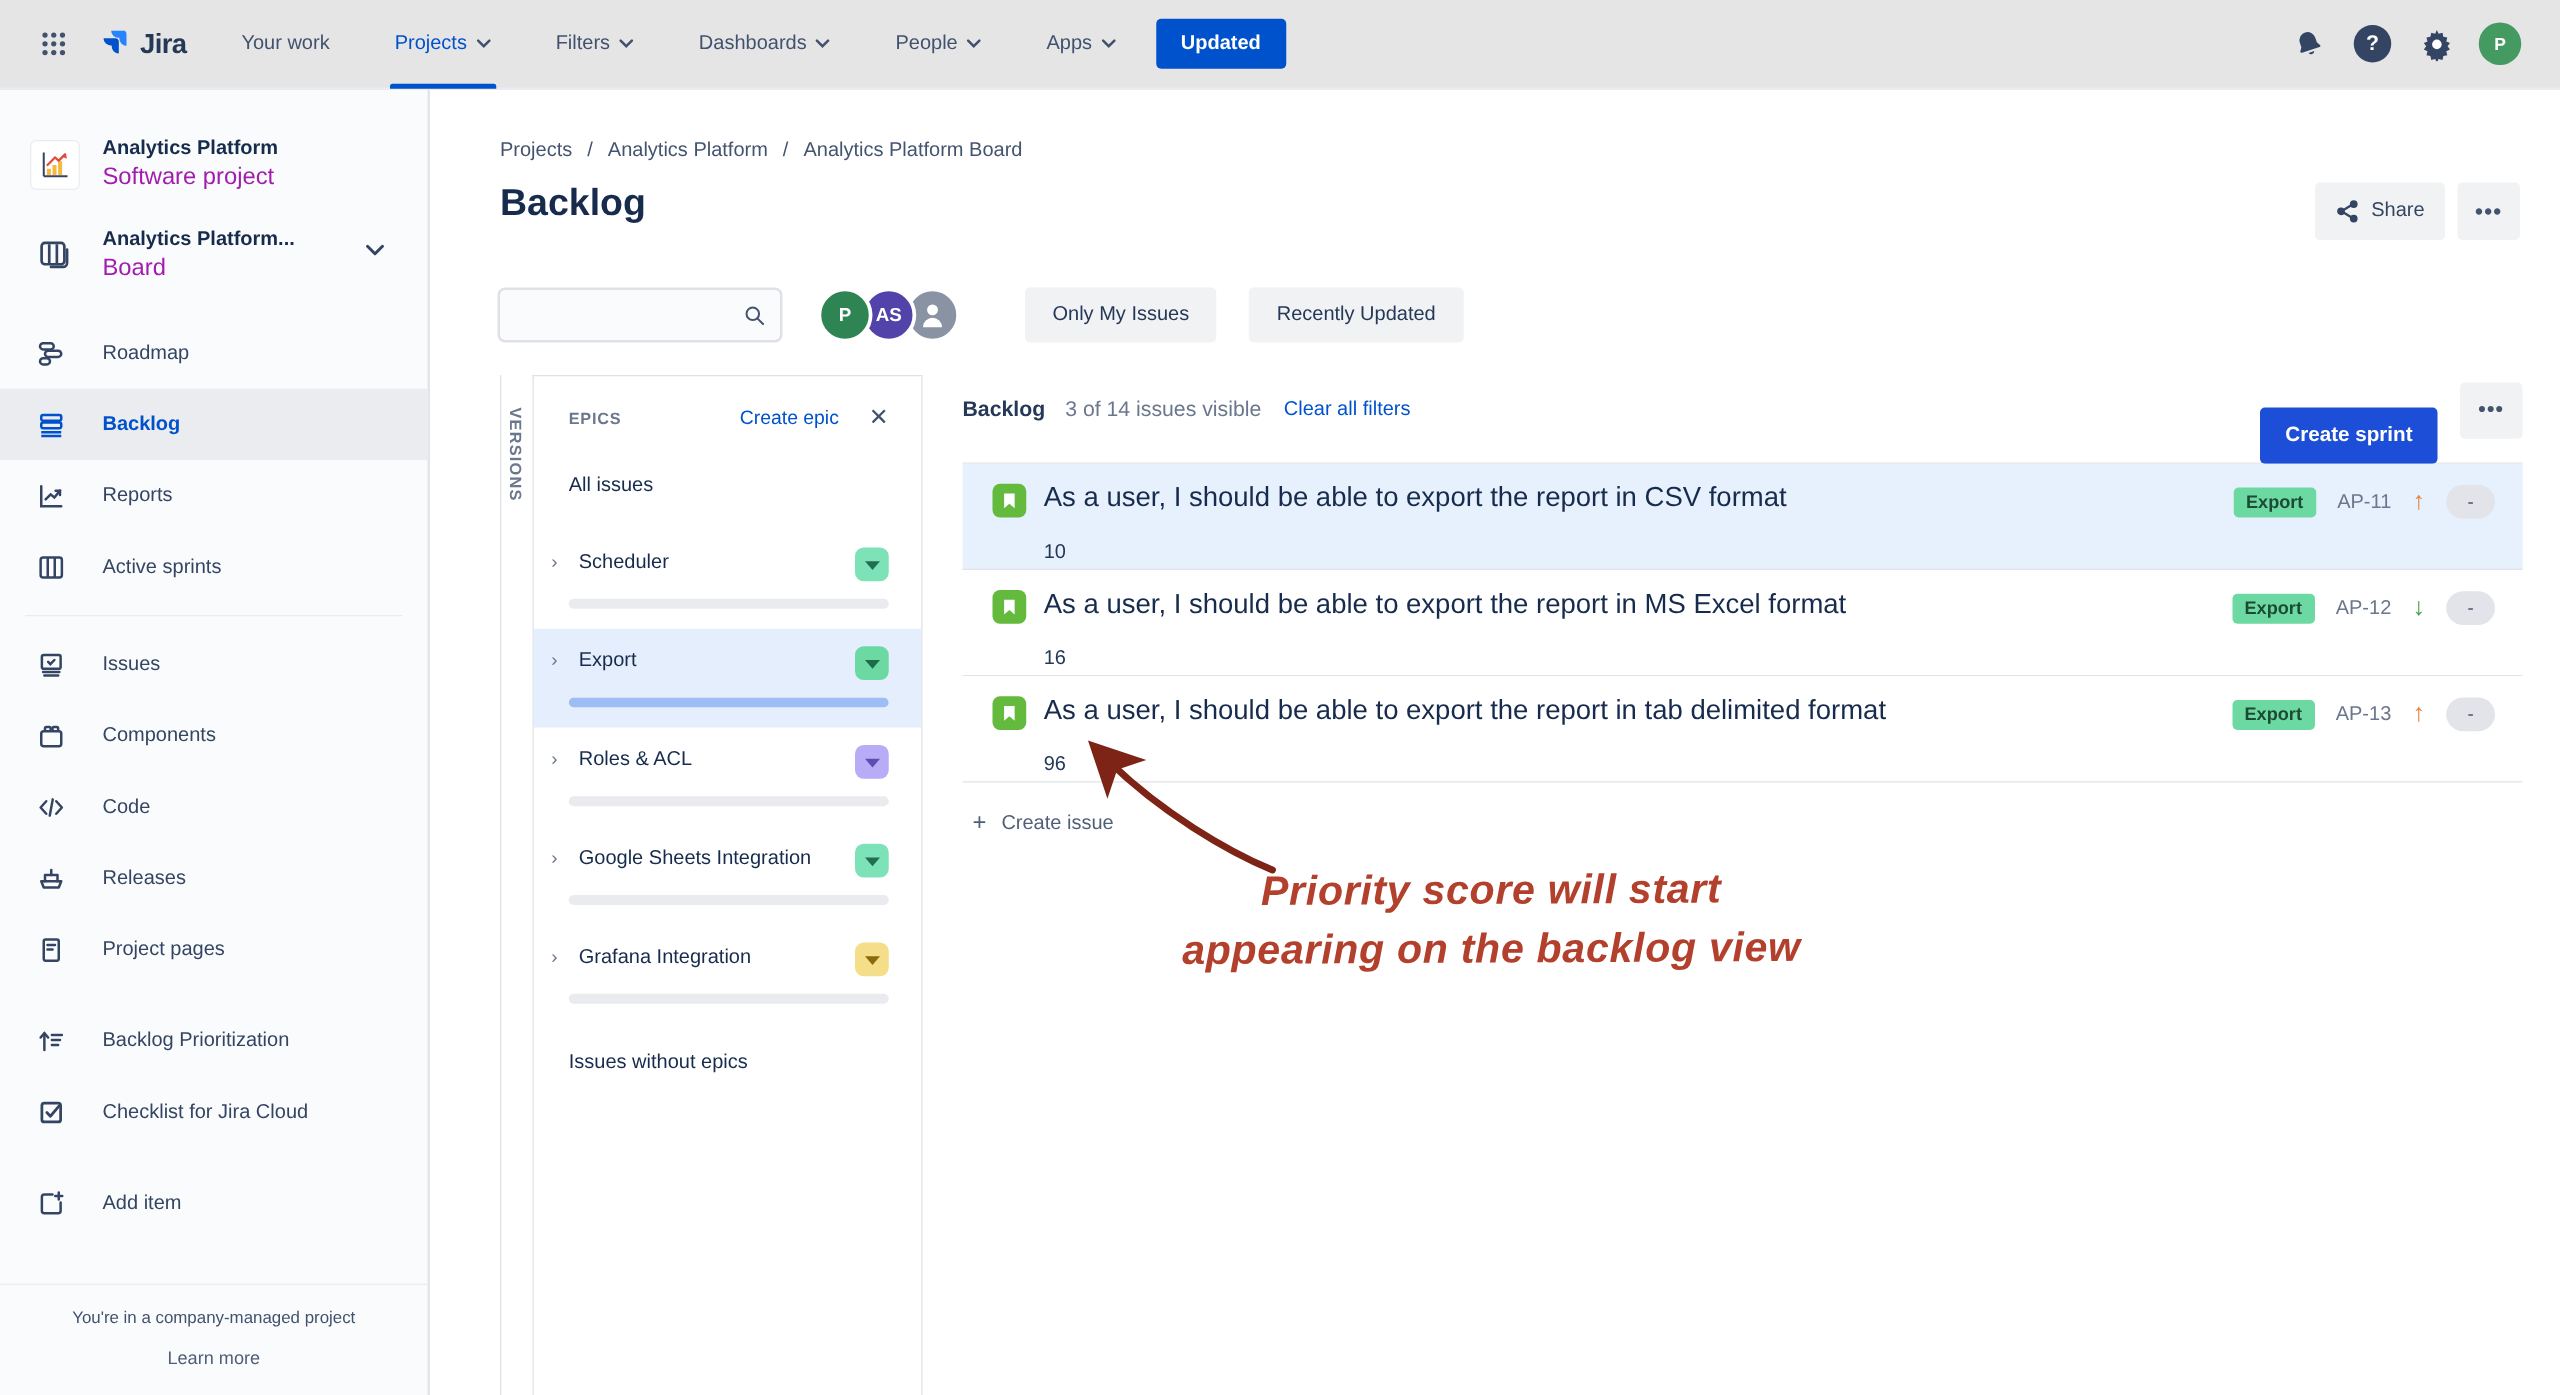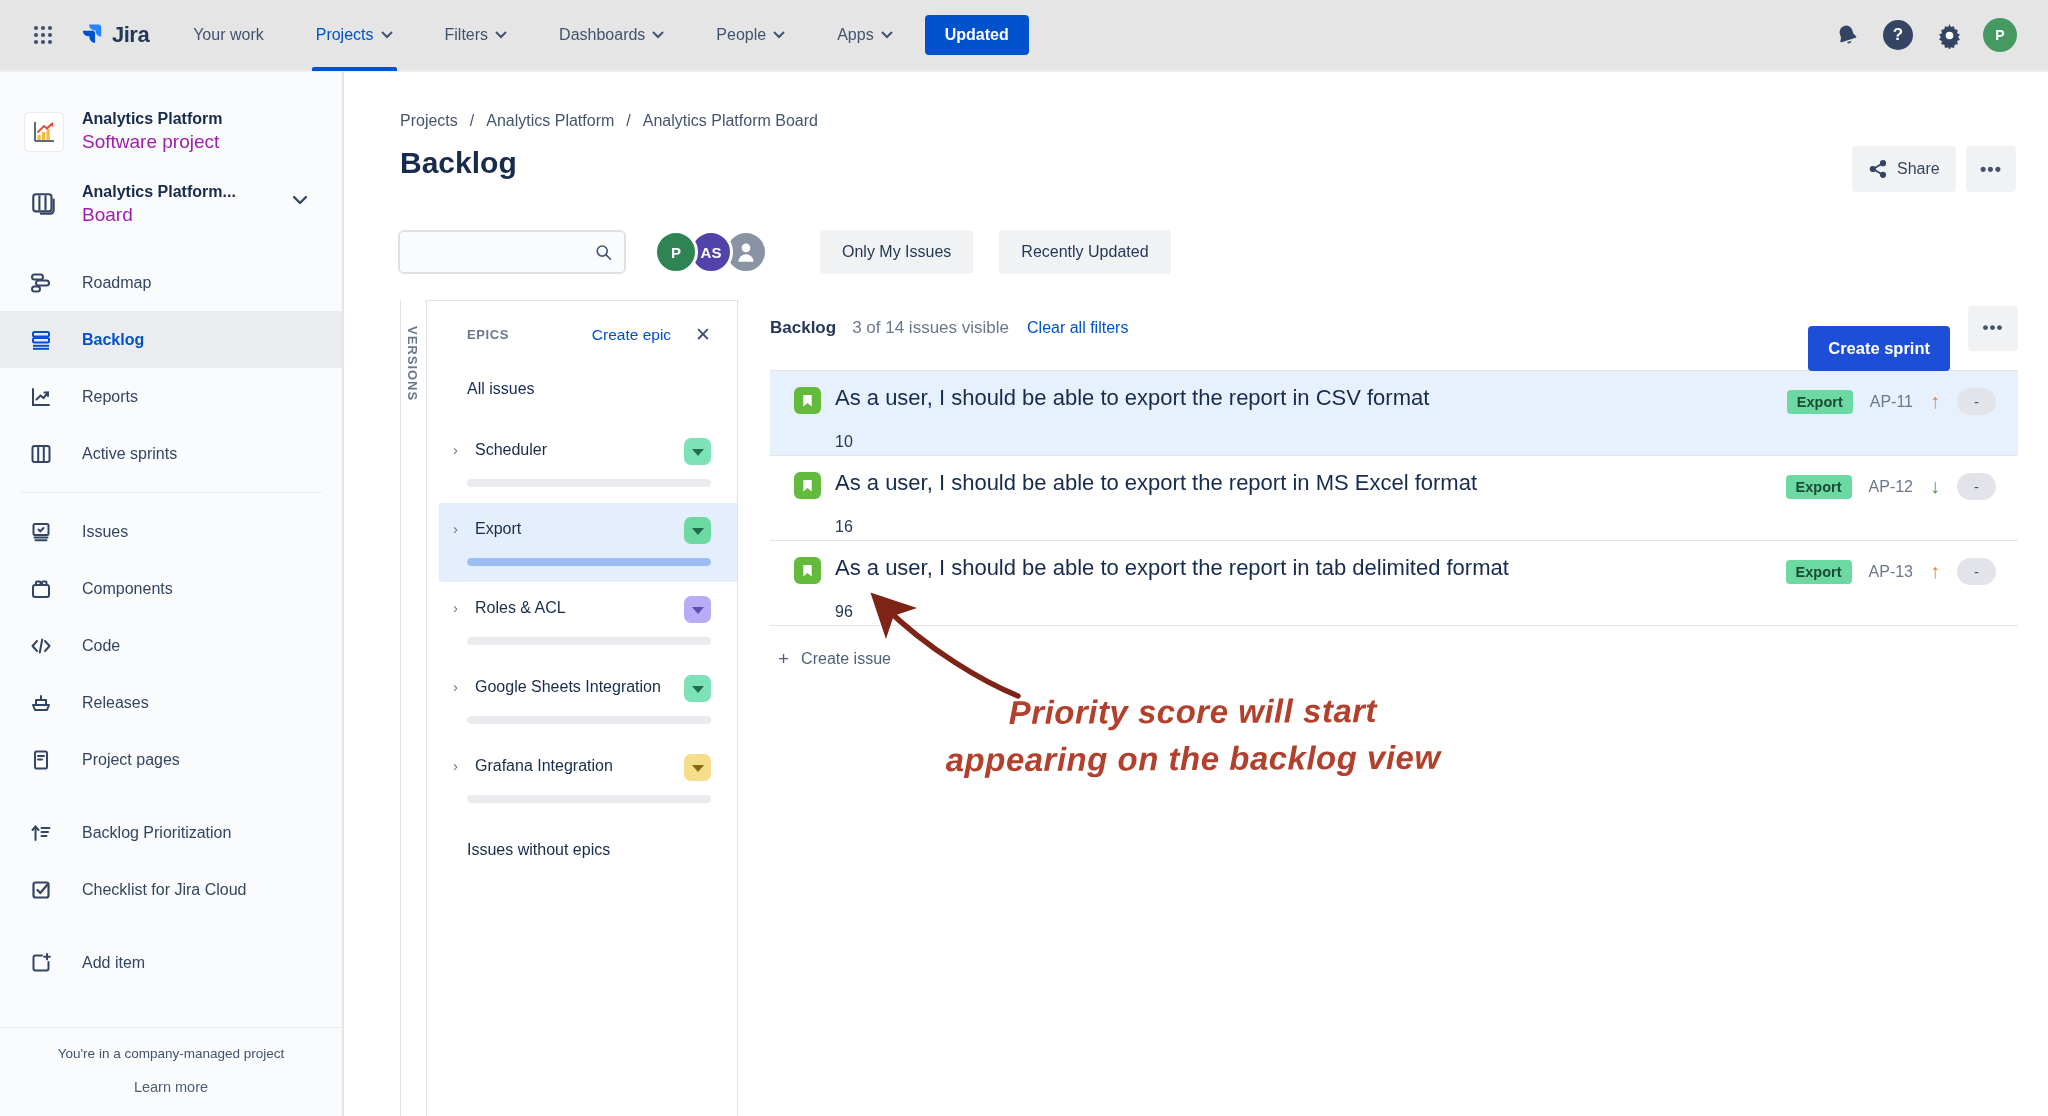--- a/index.html
+++ b/index.html
@@ -80,21 +80,21 @@
              font-size:16px; font-weight:500; color:#253858; cursor:pointer; font-family:inherit; }
   .filter-btn.b1 { margin-left:52px; }
   .filter-btn.b2 { margin-left:26px; }
 
   
   .versions-tab { position:absolute; left:400px; top:300px; width:26px; height:816px; border-left:1px solid #DFE1E6;
              background:#fff; cursor:pointer; }
   .versions-label { writing-mode:vertical-rl; font-size:13px; font-weight:700; color:#6B778C; letter-spacing:1px;
              margin-top:26px; margin-left:4px; }
   .epics-panel { position:absolute; left:426px; top:300px; width:312px; height:816px; background:#fff;
-             border:1px solid #DFE1E6; border-bottom:none; padding:24px 26px 0 40px; }
+             border:1px solid #DFE1E6; border-bottom:none; padding:24px 26px 0 28px; }
   .epics-head { display:flex; align-items:center; margin-bottom:26px; }
   .epics-title { font-size:13px; font-weight:700; color:#6B778C; letter-spacing:0.6px; flex:1; }
   .epics-create { font-size:15.5px; color:#0052CC; cursor:pointer; margin-right:24px; }
   .epics-close { font-size:19px; color:#42526E; cursor:pointer; line-height:1; }
   .epic-plain { font-size:16px; color:#172B4D; padding:10px 0 26px; cursor:pointer; }
   .epic-item { position:relative; margin:0 -26px 0 -28px; padding:14px 26px 16px 28px; cursor:pointer; }
   .epic-item.selected { background:#E4EEFD; }
   .epic-row { display:flex; align-items:flex-start; }
   .epic-chevron { color:#6B778C; font-size:15px; margin:3px 10px 0 -14px; width:12px; flex:none; }
   .epic-label { font-size:16px; color:#172B4D; line-height:23px; flex:1; padding-right:12px; }

